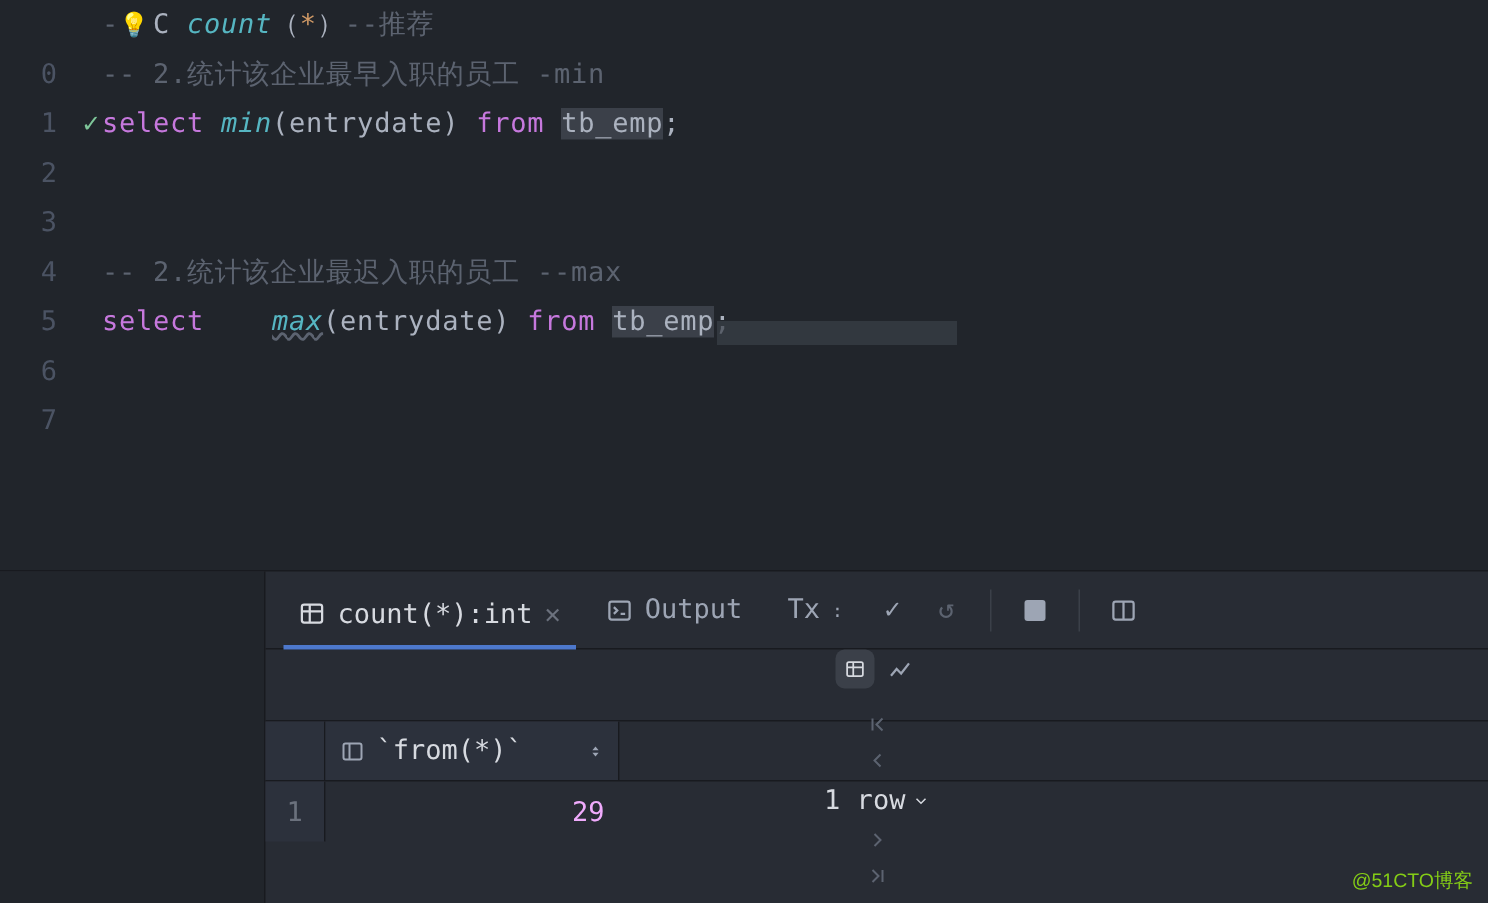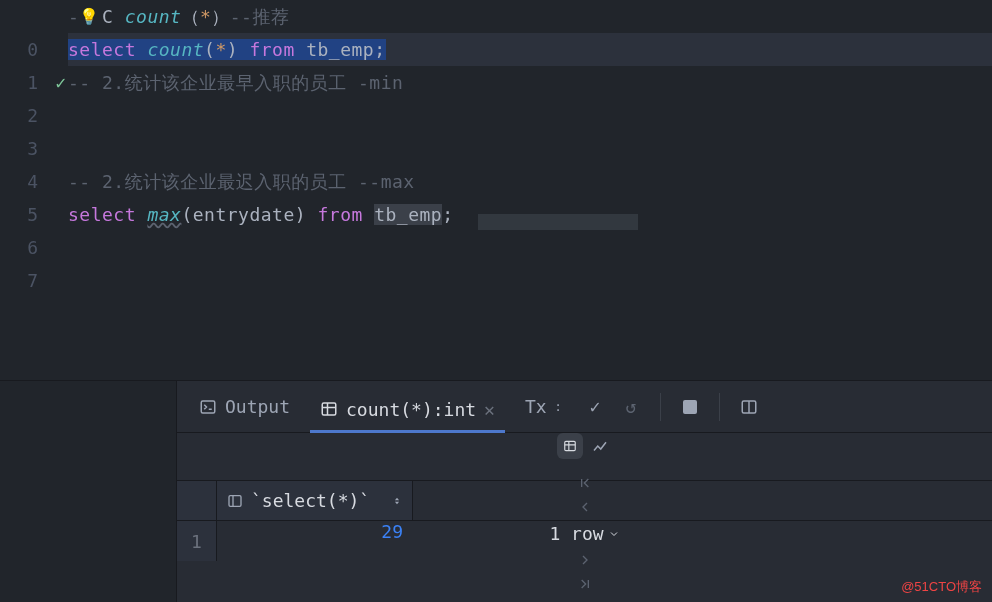--- a/index.html
+++ b/index.html
@@ -177,34 +177,34 @@
   display: flex;
   align-items: center;
   justify-content: space-between;
   padding: 0 10px;
   border-right: 1px solid #181a1f;
   color: #d7dae0;
 }
 .cell-value {
   width: 196px;
   display: flex;
-  align-items: flex-start;
+  align-items: center;
   justify-content: flex-end;
   padding: 0 10px;
-  color: #3b82f6;
+  color: #f0abfc;
 }
 .watermark {
   position: absolute;
   bottom: 6px;
   right: 10px;
-  color: #ef4444;
+  color: #84cc16;
   font-size: 13px;
   font-family: sans-serif;
 }
-.underline-warn { text-decoration: wavy underline #5c6370; }
+.underline-warn { text-decoration: wavy underline #5c6370; margin-left: 34px; }
 svg { display: block; }
 </style>
 </head>
 <body>
 
 <div class="editor-area">
   <div class="gutter">
     <div class="gutter-row"><span></span></div>
     <div class="gutter-row"><span>0</span></div>
     <div class="gutter-row">
@@ -214,53 +214,53 @@
     <div class="gutter-row"><span>2</span></div>
     <div class="gutter-row"><span>3</span></div>
     <div class="gutter-row"><span>4</span></div>
     <div class="gutter-row"><span>5</span></div>
     <div class="gutter-row"><span>6</span></div>
     <div class="gutter-row"><span>7</span></div>
   </div>
   <div class="gap-col"></div>
   <div class="code-col">
     <div class="code-line"><span class="cm">-</span><span class="bulb">💡</span>  <span class="ident">C</span> <span class="fn">count</span><span class="op">（</span><span class="star">*</span><span class="op">）</span><span class="cm">--推荐</span></div>
-    <div class="code-line line-current"><span class="hl-sel"><span class="kw">select</span> <span class="fn">count</span><span class="op">(</span><span class="star">*</span><span class="op">)</span> <span class="kw">from</span> <span class="tbl">tb_emp</span><span class="op">;</span></span></div>
     <div class="code-line"><span class="cm">-- 2.统计该企业最早入职的员工 -min</span></div>
+    <div class="code-line"><span class="kw">select</span> <span class="fn">min</span><span class="op">(</span><span class="ident">entrydate</span><span class="op">)</span> <span class="kw">from</span> <span class="tbl hl-token">tb_emp</span><span class="op">;</span></div>
     <div class="code-line"></div>
     <div class="code-line"></div>
     <div class="code-line"><span class="cm">-- 2.统计该企业最迟入职的员工 --max</span></div>
     <div class="code-line" style="position:relative"><span class="kw">select</span> <span class="fn underline-warn">max</span><span class="op">(</span><span class="ident">entrydate</span><span class="op">)</span> <span class="kw">from</span> <span class="tbl hl-token">tb_emp</span><span class="op">;</span><span style="position:absolute;left:410px;width:160px;height:16px;background:#3b4049;top:16px;opacity:0.7"></span></div>
   </div>
 </div>
 
 <div class="editor-tail"></div>
 
 <div class="bottom-panel">
   <div class="bottom-left"></div>
   <div class="bottom-main">
     <div class="tabs-row">
+      <div class="tab-item tab-active">
+        <span>
+          <svg width="18" height="18" viewBox="0 0 24 24" fill="none" stroke="#d7dae0" stroke-width="2">
+              <rect x="3" y="4" width="18" height="16" rx="2"></rect>
+              <path d="M3 10h18M10 4v16"></path>
+            </svg>
+        </span>
+        <span>count(*):int</span>
+        <span class="tab-close">✕</span>
+      </div>
       <div class="tab-item">
         <span>
           <svg width="18" height="18" viewBox="0 0 24 24" fill="none" stroke="#9da5b4" stroke-width="2">
               <rect x="3" y="4" width="18" height="16" rx="2"></rect>
               <path d="M7 9l3 3-3 3M13 15h4"></path>
             </svg>
         </span>
         <span>Output</span>
-      </div>
-      <div class="tab-item tab-active">
-        <span>
-          <svg width="18" height="18" viewBox="0 0 24 24" fill="none" stroke="#d7dae0" stroke-width="2">
-              <rect x="3" y="4" width="18" height="16" rx="2"></rect>
-              <path d="M3 10h18M10 4v16"></path>
-            </svg>
-        </span>
-        <span>count(*):int</span>
-        <span class="tab-close">✕</span>
       </div>
       <div class="tab-item">
         <span>Tx</span>
           <span style="font-size:12px">:</span>
       </div>
       <span class="icon-btn">✓</span>
       <span class="icon-btn icon-btn-faded">↺</span>
       <div class="sep"></div>
       <span class="icon-btn">
           <span class="icon-box" style="background:#9da5b4;border:none;width:14px;height:14px;border-radius:2px"></span>
@@ -340,21 +340,21 @@
 
     <div>
       <div class="table-header">
         <div class="cell-rownum"></div>
         <div class="cell-header">
           <span style="display:flex;align-items:center;gap:8px">
             <svg width="16" height="16" viewBox="0 0 24 24" fill="none" stroke="#9da5b4" stroke-width="2">
                 <rect x="3" y="4" width="18" height="16" rx="2"></rect>
                 <path d="M9 4v16"></path>
               </svg>
-            <span>`select(*)`</span>
+            <span>`from(*)`</span>
           </span>
           <span>
             <svg width="10" height="14" viewBox="0 0 24 24" fill="#9da5b4">
                 <path d="M7 10l5-6 5 6zM7 14l5 6 5-6z"></path>
               </svg>
           </span>
         </div>
       </div>
       <div class="table-row">
         <div class="cell-rownum">

